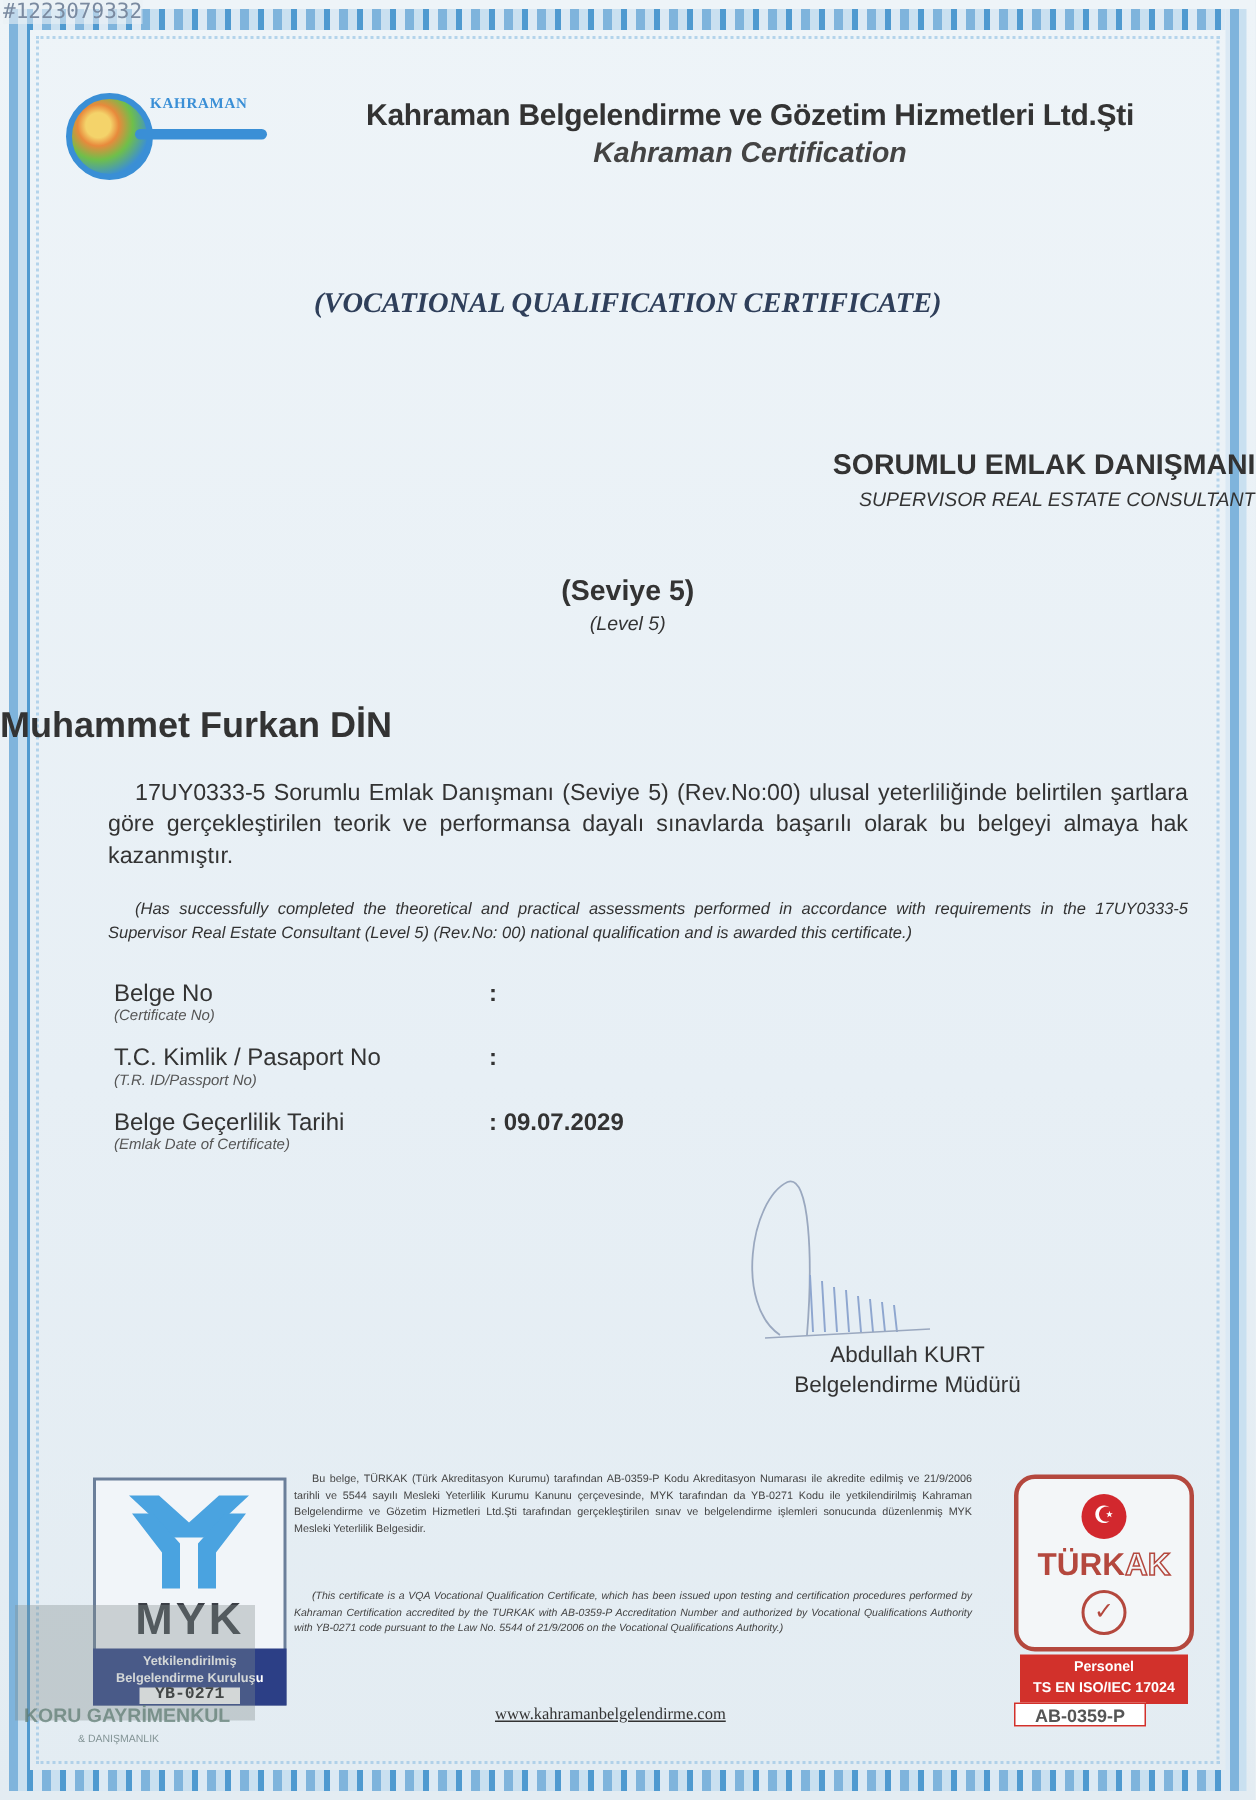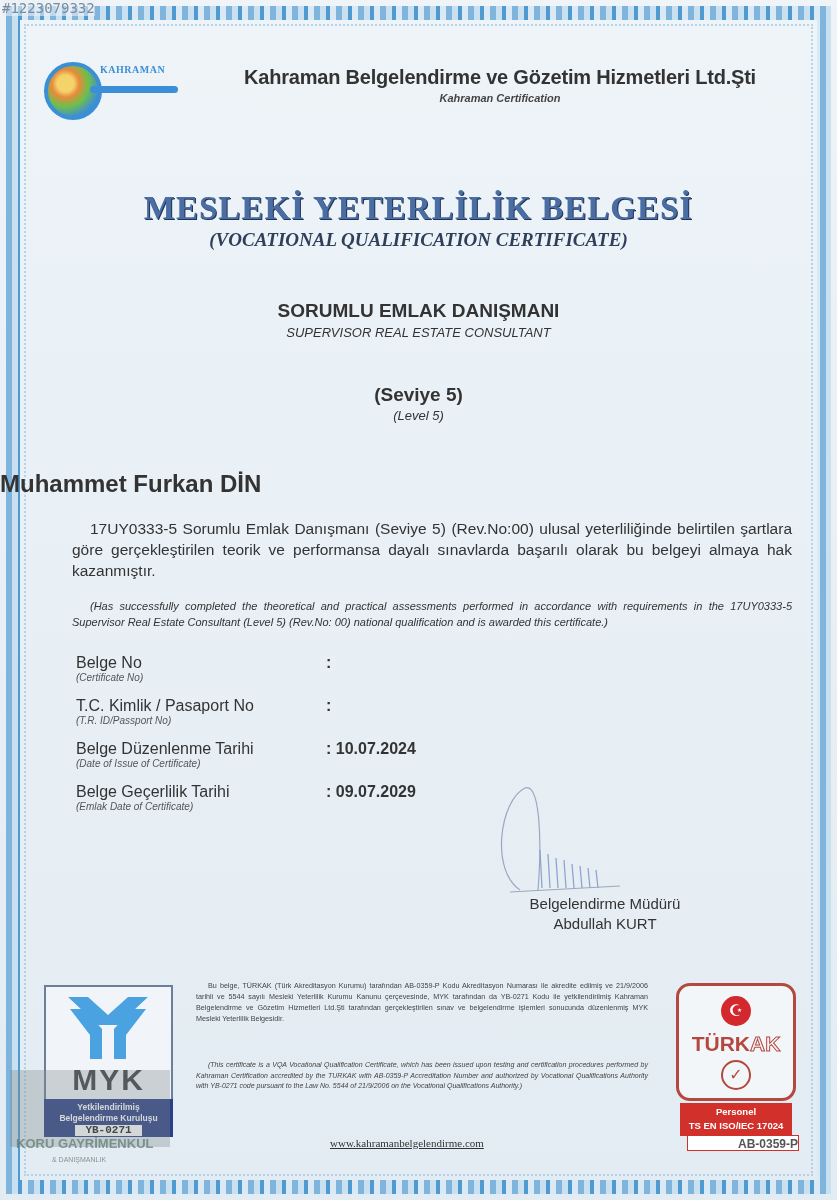--- a/index.html
+++ b/index.html
@@ -45,33 +45,33 @@
       background: #3a8fd6;
     }
     .logo .brand {
       position: absolute; left: 60px; top: 6px; font-family: "Liberation Serif", serif;
       font-size: 10px; font-weight: bold; color: #3a8fd6; letter-spacing: .5px;
     }
     .company {
       position: absolute; left: 200px; top: 66px; width: 600px; text-align: center;
     }
     .company .name { font-size: 20px; font-weight: bold; color: #333; letter-spacing: -.2px; }
-    .company .sub { font-size: 11px; font-style: italic; font-weight: bold; color: #444; margin-top: 3px; text-align: center; }
+    .company .sub { font-size: 19px; font-style: italic; font-weight: bold; color: #444; margin-top: 3px; text-align: center; }
 
     .title-block { position: absolute; left: 0; width: 837px; top: 190px; text-align: center; }
     .title-main {
       font-family: "Liberation Serif", serif; font-weight: bold; font-size: 33px;
       color: #4a6da3; letter-spacing: 1px;
       text-shadow: 1px 1px 0 #1f3455;
     }
     .title-sub {
       font-family: "Liberation Serif", serif; font-style: italic; font-weight: bold; font-size: 19px;
       color: #2f3f5a; margin-top: 2px;
     }
-    .profession { position: absolute; left: 0; width: 837px; top: 300px; text-align: center; }
+    .profession { position: absolute; left: 0; width: 837px; top: 300px; text-align: right; }
     .profession .tr { font-size: 19px; font-weight: bold; color: #333; }
     .profession .en { font-size: 13px; font-style: italic; color: #333; margin-top: 3px; }
     .level { position: absolute; left: 0; width: 837px; top: 384px; text-align: center; }
     .level .tr { font-size: 19px; font-weight: bold; color: #333; }
     .level .en { font-size: 13px; font-style: italic; color: #333; margin-top: 2px; }
     .holder { position: absolute; left: 0; width: 837px; top: 470px; 
       font-size: 24px; font-weight: bold; color: #333; }
 
     .statement {
       position: absolute; left: 72px; top: 518px; width: 720px;
@@ -89,21 +89,21 @@
     .field .label-en { font-size: 10px; font-style: italic; color: #555; margin-top: 0; }
     .field .value { position: absolute; left: 250px; top: 0; font-size: 16px; font-weight: bold; color: #333; }
 
     .signature {
       position: absolute; left: 480px; top: 780px; width: 250px; height: 120px;
     }
     .signer { position: absolute; left: 500px; top: 894px; width: 210px; text-align: center;
       font-size: 15px; color: #333; line-height: 20px; }
 
     .myk {
-      position: absolute; left: 44px; top: 985px; width: 125px; height: 148px;
+      position: absolute; left: 62px; top: 985px; width: 125px; height: 148px;
       border: 2px solid #6b7f9a; background: #f1f5f9;
     }
     .myk .y { position: absolute; left: 18px; top: 6px; width: 88px; height: 72px; }
     .myk .letters {
       position: absolute; left: 0; top: 76px; width: 125px; text-align: center;
       font-size: 30px; font-weight: bold; color: #3b3f46; letter-spacing: 2px;
     }
     .myk .band {
       position: absolute; left: -2px; top: 112px; width: 129px; height: 38px;
       background: #2c3f86; color: #fff; text-align: center;
@@ -137,22 +137,22 @@
     .turkak .wordmark { position: absolute; left: 0; top: 46px; width: 114px; text-align: center;
       font-size: 21px; font-weight: bold; color: #b4483e; }
     .turkak .wordmark .ak { color: #f3f6f8; -webkit-text-stroke: 1px #b4483e; }
     .turkak .check { position: absolute; left: 42px; top: 74px; width: 26px; height: 26px; border-radius: 50%;
       border: 2px solid #b4483e; color: #b4483e; text-align: center; line-height: 26px; font-size: 16px; }
     .turkak .red {
       position: absolute; left: 4px; top: 120px; width: 112px; height: 33px; background: #d2312b; color: #fff;
       text-align: center; font-size: 9.5px; font-weight: bold; line-height: 14px; padding-top: 2px; box-sizing: border-box;
     }
     .turkak .ab {
-      position: absolute; left: 11px; top: 152px; width: 112px; height: 16px; background: #fff; border: 1px solid #d2312b;
-      text-align: right; font-size: 12px; font-weight: bold; color: #555; line-height: 16px; box-sizing: border-box;
+      position: absolute; left: 0; top: 152px; width: 88px; height: 16px; background: #fff; border: 1px solid #d2312b;
+      text-align: center; font-size: 12px; font-weight: bold; color: #555; line-height: 16px; box-sizing: border-box;
     }
     .overlay-wm {
       position: absolute; left: 10px; top: 1070px; width: 160px; height: 77px;
       background: rgba(130,140,140,.35);
     }
     .overlay-wm .t1 { position: absolute; left: 6px; top: 66px; font-size: 13px; font-weight: bold; color: rgba(90,120,110,.7); }
     .overlay-wm .t2 { position: absolute; left: 42px; top: 86px; font-size: 7px; color: rgba(90,110,110,.7); }
     .diag-wm {
       position: absolute; left: 220px; top: 470px; font-size: 60px; color: rgba(180,190,200,.15);
       transform: rotate(-55deg); transform-origin: left top; white-space: nowrap;
@@ -172,21 +172,20 @@
     <div class="globe"></div>
     <div class="bar"></div>
     <div class="brand">KAHRAMAN</div>
   </div>
   <div class="company">
     <div class="name">Kahraman Belgelendirme ve Gözetim Hizmetleri Ltd.Şti</div>
     <div class="sub">Kahraman Certification</div>
   </div>
 
   <div class="title-block">
-    <div class="title-main">MESLEKİ YETERLİLİK BELGESİ</div>
     <div class="title-sub">(VOCATIONAL QUALIFICATION CERTIFICATE)</div>
   </div>
 
   <div class="profession">
     <div class="tr">SORUMLU EMLAK DANIŞMANI</div>
     <div class="en">SUPERVISOR REAL ESTATE CONSULTANT</div>
   </div>
 
   <div class="level">
     <div class="tr">(Seviye 5)</div>
@@ -201,41 +200,36 @@
   <div class="fields">
     <div class="field">
       <div class="label">Belge No</div>
       <div class="label-en">(Certificate No)</div>
       <div class="value">:</div>
     </div>
     <div class="field">
       <div class="label">T.C. Kimlik / Pasaport No</div>
       <div class="label-en">(T.R. ID/Passport No)</div>
       <div class="value">:</div>
-    </div>
-    <div class="field">
-      <div class="label">Belge Düzenlenme Tarihi</div>
-      <div class="label-en">(Date of Issue of Certificate)</div>
-      <div class="value">: 10.07.2024</div>
     </div>
     <div class="field">
       <div class="label">Belge Geçerlilik Tarihi</div>
       <div class="label-en">(Emlak Date of Certificate)</div>
       <div class="value">: 09.07.2029</div>
     </div>
   </div>
 
   <svg class="signature" viewBox="0 0 250 120">
     <path d="M40 110 C 10 90, 20 20, 45 8 C 60 2, 62 60, 58 110" fill="none" stroke="#9aa8bf" stroke-width="1.2"></path>
     <path d="M60 70 L62 108 M68 74 L70 108 M76 78 L78 108 M84 80 L86 108 M92 84 L94 108 M100 86 L102 108 M108 88 L110 108 M116 90 L118 108" stroke="#8ea6cf" stroke-width="1.3"></path>
     <path d="M30 112 L140 106" stroke="#9aa8bf" stroke-width="1"></path>
   </svg>
   <div class="signer">
+    <div>Abdullah KURT</div>
     <div>Belgelendirme Müdürü</div>
-    <div>Abdullah KURT</div>
   </div>
 
   <div class="myk">
     <svg class="y" viewBox="0 0 88 72">
       <polygon points="4,4 24,4 44,22 64,4 84,4 54,32 34,32" fill="#4aa3e0"></polygon>
       <polygon points="6,16 20,16 38,36 38,66 26,66 26,42" fill="#4aa3e0"></polygon>
       <polygon points="82,16 68,16 50,36 50,66 62,66 62,42" fill="#4aa3e0"></polygon>
     </svg>
     <div class="letters">MYK</div>
     <div class="band">

